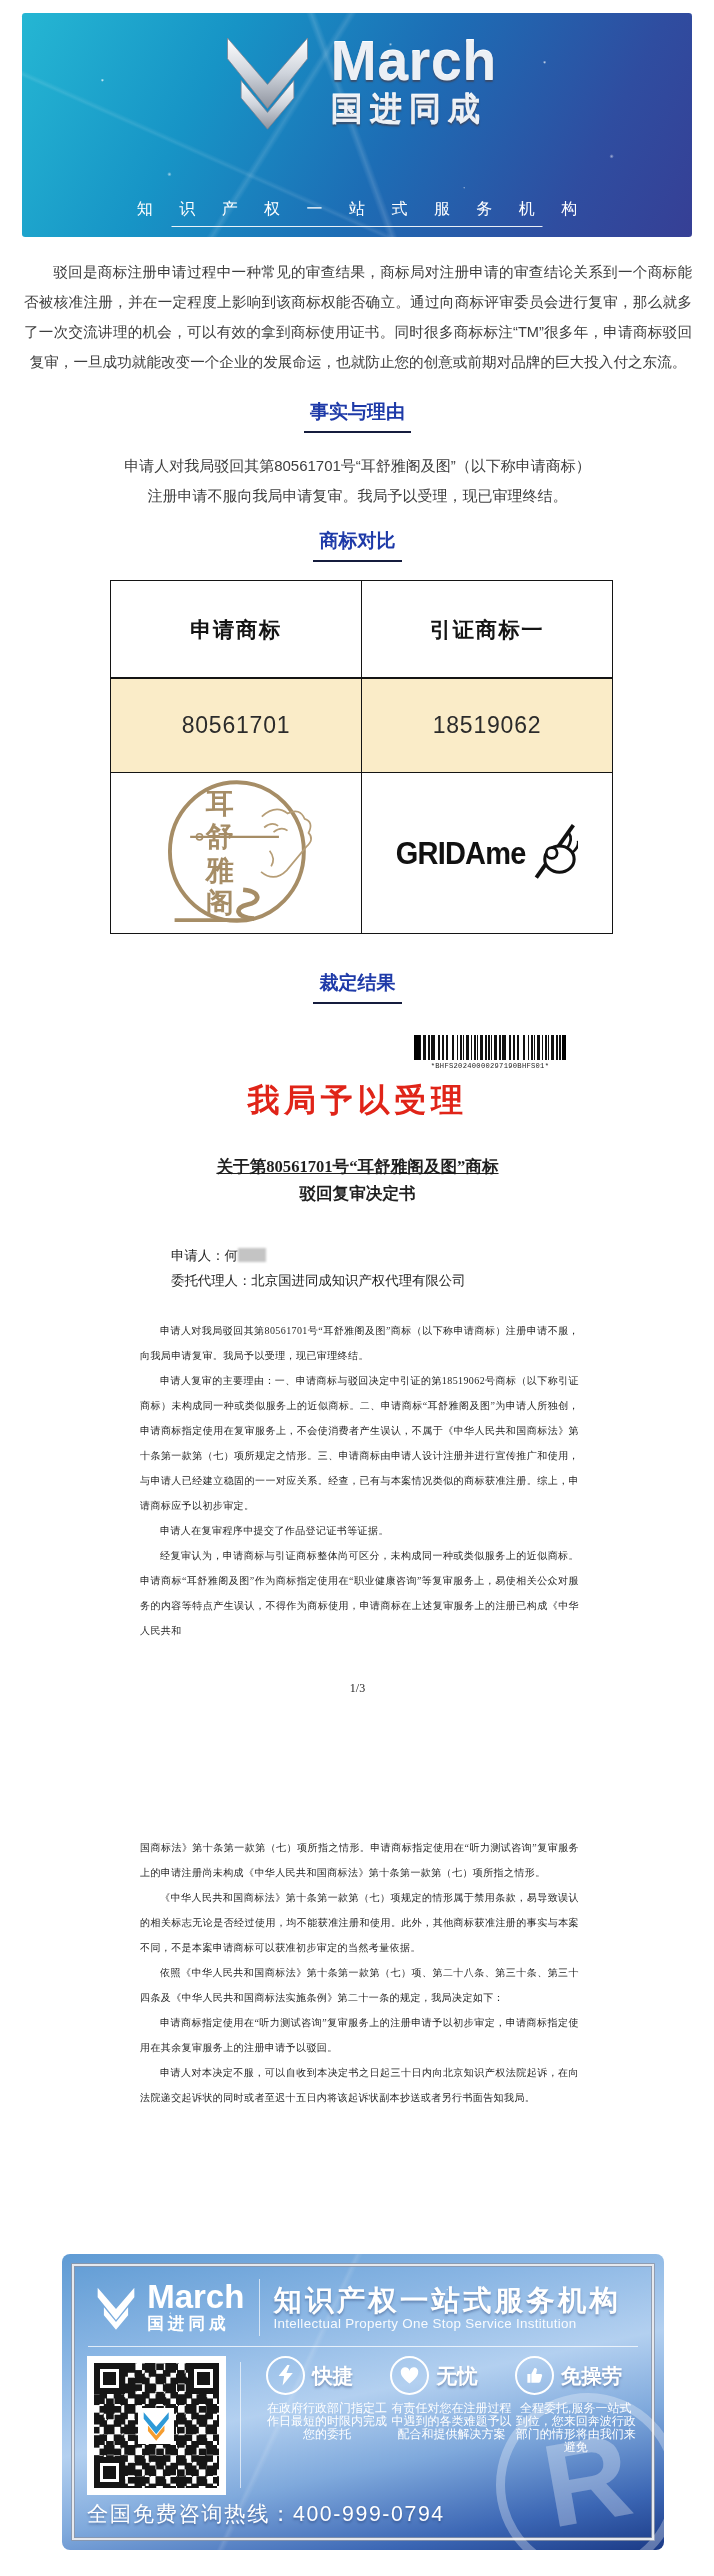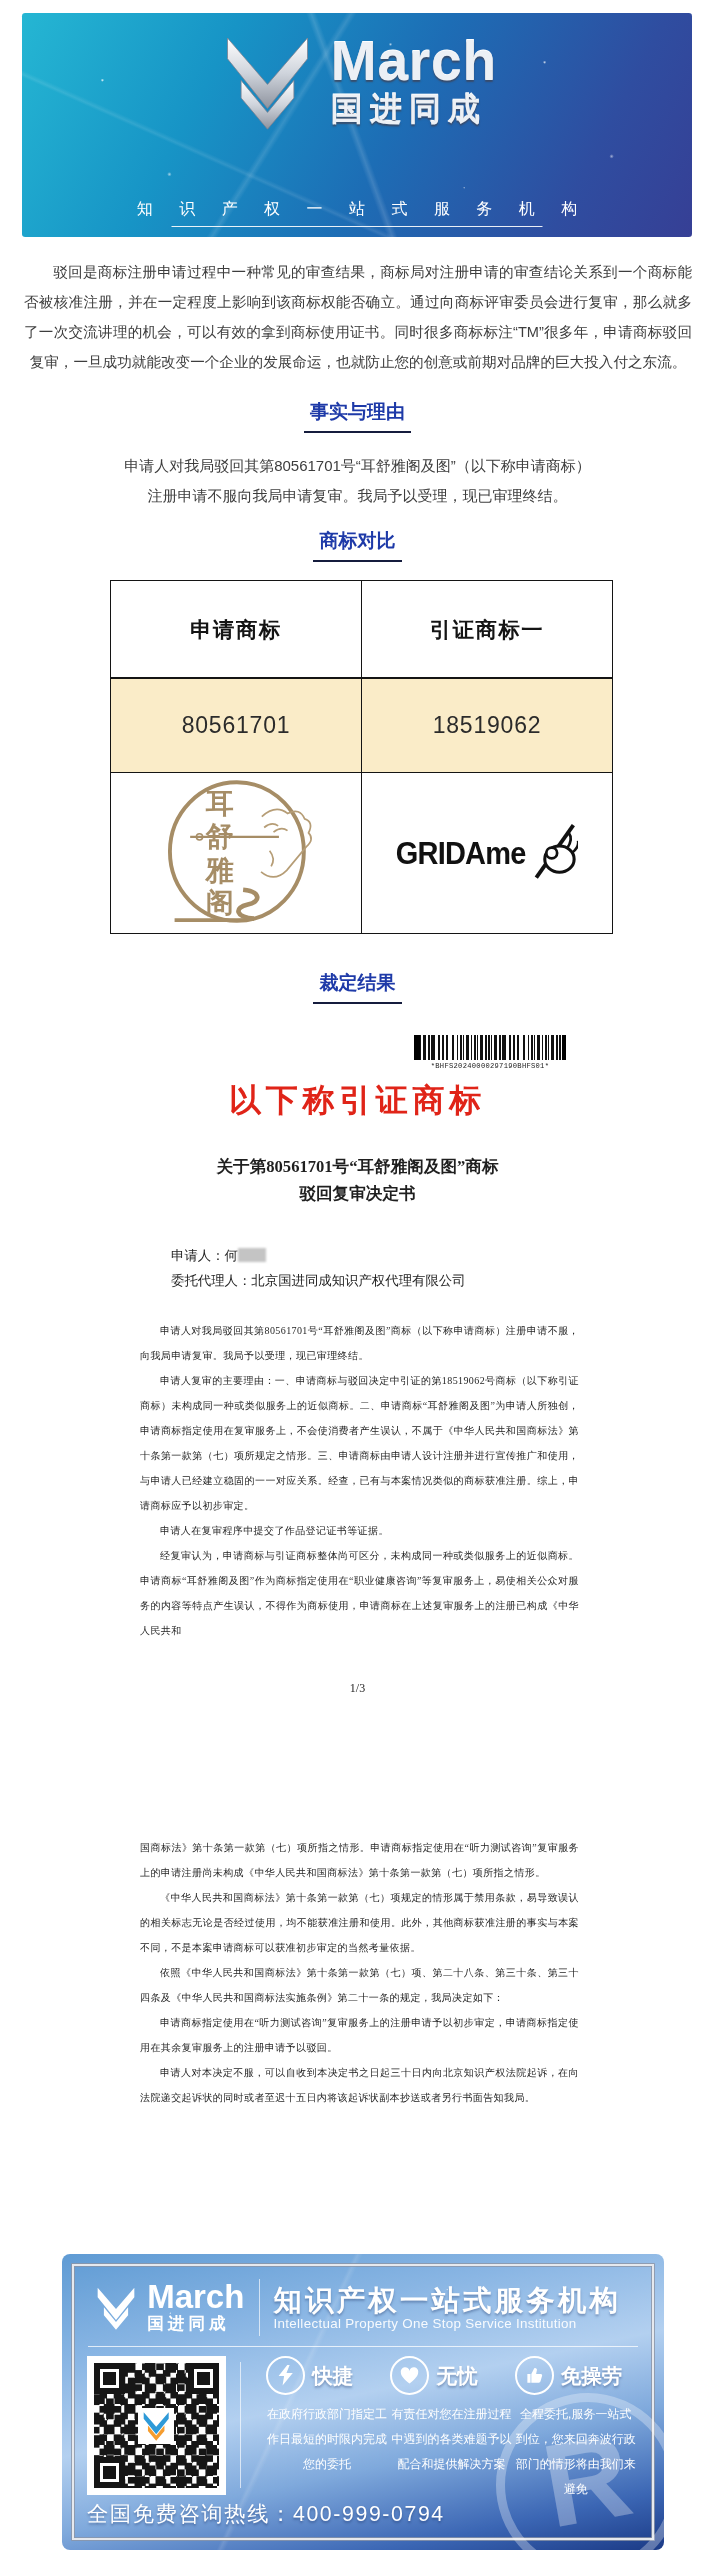--- a/index.html
+++ b/index.html
@@ -69,21 +69,21 @@
     background:
       linear-gradient(90deg,#000 0 5.5px,rgba(0,0,0,0) 5.5px),
       linear-gradient(270deg,#000 0 4px,rgba(0,0,0,0) 4px),
       repeating-linear-gradient(90deg,#111 0 1.6px,#fff 1.6px 3.2px,#111 3.2px 5.5px,#fff 5.5px 6.3px,
         #111 6.3px 7.1px,#fff 7.1px 9.5px,#111 9.5px 12px,#fff 12px 14.2px);}
   .barcode-text{margin-top:1.6px;font-size:7.1px;letter-spacing:0.3px;color:#1a1a1a;
     font-family:"Liberation Mono","DejaVu Sans Mono",monospace;}
   .agency{position:absolute;left:0;top:1079px;width:715px;text-align:center;
     color:#e02418;font-size:32px;font-weight:700;letter-spacing:4.7px;}
   .doc-t1{position:absolute;left:0;top:1156px;width:715px;text-align:center;
-    font-size:16.6px;font-weight:700;color:#1f1f1f;}
+    font-size:16.6px;font-weight:700;color:#1f1f1f;text-decoration:underline;}
   .doc-t2{position:absolute;left:0;top:1183px;width:715px;text-align:center;
     font-size:16.6px;font-weight:700;color:#1f1f1f;}
   .doc-no{position:absolute;left:142px;top:1206px;width:441px;text-align:right;
     font-size:12px;color:#222;}
   .doc-line{position:absolute;left:171px;font-size:13.4px;color:#1f1f1f;}
   .l-applicant{top:1247px;}
   .l-agent{top:1272px;}
   .censor{display:inline-block;width:28.4px;height:14.2px;background:#c4c4c4;
     vertical-align:-2.4px;filter:blur(0.9px);}
   .doc-body{position:absolute;left:140px;width:439px;font-size:10px;line-height:25px;
@@ -129,21 +129,21 @@
   .qr-f i{position:absolute;inset:3.2px;background:#161616;}
   .qr-tl{left:7.1px;top:7.1px;} .qr-tr{right:7.1px;top:7.1px;} .qr-bl{left:7.1px;bottom:7.1px;}
   .qr-logo{position:absolute;left:50%;top:50%;width:36px;height:36px;background:#fff;
     transform:translate(-50%,-50%);display:flex;align-items:center;justify-content:center;}
   .features{flex:1;display:flex;margin-left:11px;}
   .feat{flex:1;display:flex;flex-direction:column;align-items:flex-start;}
   .feat-head{display:flex;align-items:center;gap:7.1px;height:39px;}
   .feat-ic{width:35px;height:35px;border:2px solid #fff;border-radius:50%;flex:none;
     display:flex;align-items:center;justify-content:center;}
   .feat-ti{font-size:20.5px;font-weight:700;color:#fff;text-shadow:0 1.6px 2.4px rgba(20,40,90,.35);}
-  .feat-desc{margin-top:7.1px;width:122px;font-size:12px;line-height:25px;color:#fff;
+  .feat-desc{margin-top:7.1px;width:122px;font-size:12px;line-height:13px;color:#fff;
     text-align:center;}
   .f-hot{flex:none;font-size:21.3px;font-weight:500;color:#fff;
     letter-spacing:1.6px;margin:4.7px 0 1.6px;text-shadow:0 1.6px 2.4px rgba(20,40,90,.4);}
   .wm{position:absolute;right:-16px;bottom:-27px;width:166px;height:166px;border-radius:50%;
     border:9.5px solid rgba(255,255,255,.30);color:rgba(255,255,255,.30);
     font-size:118px;font-weight:700;line-height:156px;text-align:center;
     transform:rotate(-10deg);}
 </style>
 </head>
 <body>
@@ -236,21 +236,21 @@
 
   <div class="sec-head sh-result">
     <span>裁定结果</span>
   </div>
 
   <div class="barcode-wrap">
     <div class="barcode"></div>
     <div class="barcode-text">*BHFS20240000297190BHFS01*</div>
   </div>
 
-  <div class="agency">以下称引证商标</div>
+  <div class="agency">我局予以受理</div>
 
   <div class="doc-t1 serif">关于第80561701号“耳舒雅阁及图”商标</div>
   <div class="doc-t2 serif">驳回复审决定书</div>
 
   <div class="doc-line l-applicant serif">
     <span>申请人：何</span><span class="censor"></span>
   </div>
   <div class="doc-line l-agent serif">委托代理人：北京国进同成知识产权代理有限公司</div>
 
   <div class="doc-body body-p1 serif">

